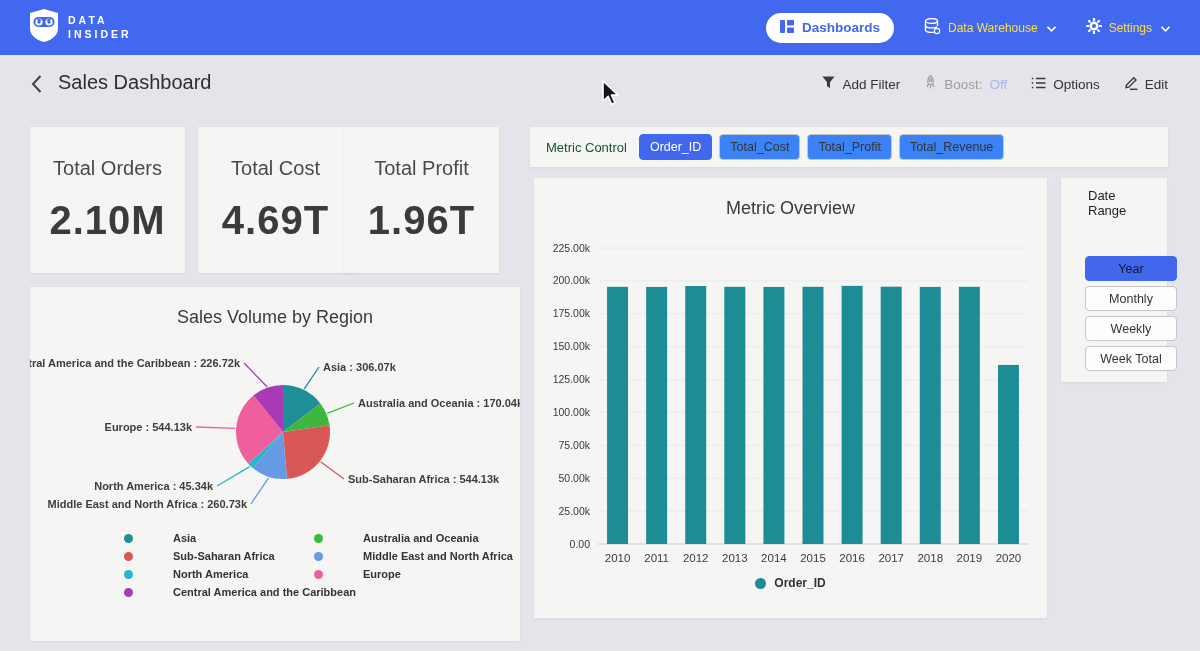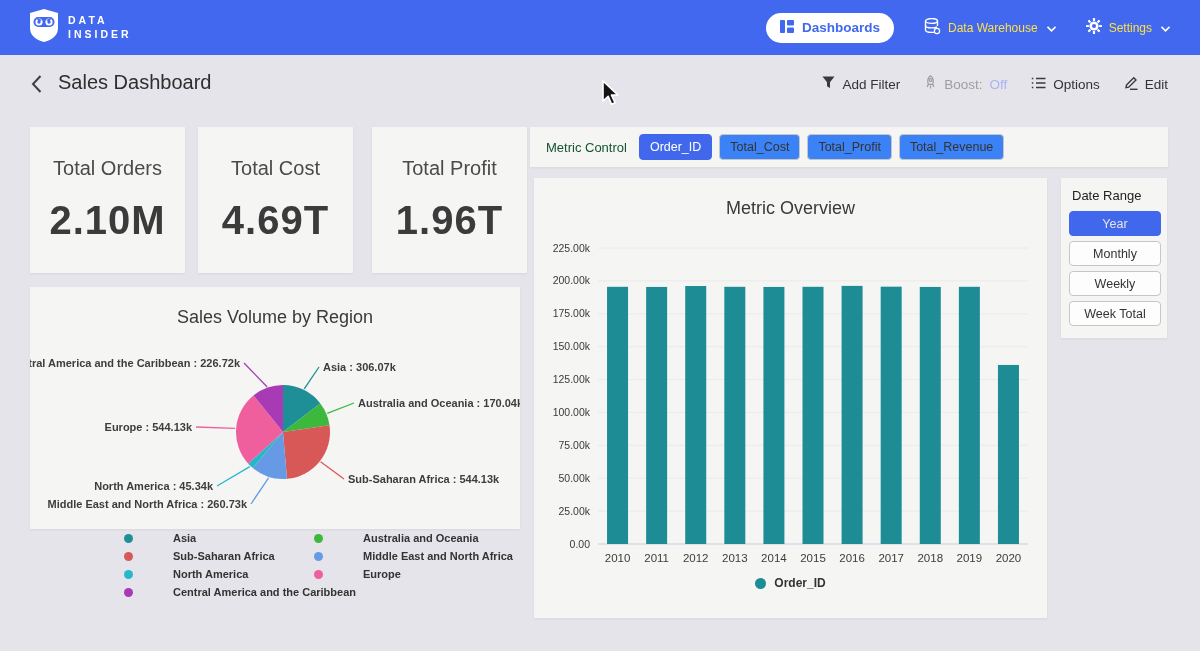--- a/index.html
+++ b/index.html
@@ -28,43 +28,43 @@
   .h-action { display:flex; align-items:center; gap:7px; font-size:13.5px; font-weight:500; color:#333; cursor:pointer; background:none; border:none; font-family:inherit; }
   .boost-label { color:#9e9e9e; }
   .boost-off { color:#a9b4f0; }
 
   
   .panel { position:absolute; background:#f5f5f4; box-shadow:0 1px 2px rgba(60,60,90,.08); }
 
   .kpi-card { width:155px; height:146px; top:127px; display:flex; flex-direction:column; align-items:center; justify-content:center; gap:18px; }
   .kpi-label { font-size:20px; font-weight:500; color:#4a4a4a; }
   .kpi-value { font-size:40px; font-weight:bold; color:#3b3b3b; letter-spacing:1px; }
-  #kpi-0 { left:30px; } #kpi-1 { left:198px; } #kpi-2 { left:372px; }
+  #kpi-0 { left:30px; } #kpi-1 { left:198px; } #kpi-2 { left:344px; }
 
   .metric-panel { left:530px; top:127px; width:638px; height:40px; display:flex; align-items:center; padding-left:16px; gap:12px; }
   .metric-label { font-size:13px; color:#14532d; }
   .metric-buttons { display:flex; gap:7px; }
   .pill-btn { font-family:inherit; font-size:12.5px; color:#333; background:#3b82f6; border:1px solid #c6c6c6;
               border-radius:4px; padding:5px 10px; cursor:pointer; white-space:nowrap; }
   .pill-btn.selected { background:#4167ec; color:#fff; border-color:#4167ec; }
 
   .bar-panel { left:534px; top:178px; width:513px; height:440px; }
   .chart-title { position:absolute; width:100%; text-align:center; top:20px; font-size:18px; font-weight:500; color:#3a3a3a; }
   .bar-legend { position:absolute; left:0; top:398px; width:100%; display:flex; align-items:center; justify-content:center; gap:8px; }
   .legend-dot { width:11px; height:11px; border-radius:50%; }
   .bar-legend-label { font-size:12px; font-weight:bold; color:#333; }
 
-  .date-panel { left:1061px; top:178px; width:106px; height:160px; padding:10px 8px; }
+  .date-panel { left:1061px; top:178px; width:106px; height:204px; padding:10px 24px; }
   .date-label { font-size:13px; color:#222; margin-left:3px; margin-bottom:8px; }
   .date-buttons { display:flex; flex-direction:column; gap:5px; }
   .date-btn { width:92px; height:25px; font-family:inherit; font-size:12.5px; color:#333; background:#fdfdfd;
               border:1px solid #c6c6c6; border-radius:4px; cursor:pointer; }
-  .date-btn.selected { background:#4167ec; color:#e5e5e5; border-color:#4167ec; }
-
-  .pie-panel { left:30px; top:287px; width:490px; height:242px; }
+  .date-btn.selected { background:#4167ec; color:#0f172a; border-color:#4167ec;margin-top:30px; }
+
+  .pie-panel { left:30px; top:287px; width:490px; height:354px; }
   .pie-svg { position:absolute; left:0; top:0; }
   .pie-legend-col { position:absolute; display:flex; flex-direction:column; gap:6px; }
   #pie-legend-col-0 { left:62px; top:245px; }
   #pie-legend-col-1 { left:252px; top:245px; }
   .pie-legend-item { display:flex; align-items:center; gap:8px; }
   .pie-legend-item .legend-dot { width:9px; height:9px; }
   .pie-legend-item span { font-size:11px; font-weight:bold; color:#333;margin-left:32px; }
 
   .cursor { position:absolute; left:601px; top:80px; pointer-events:none; z-index:50; }
 </style>

